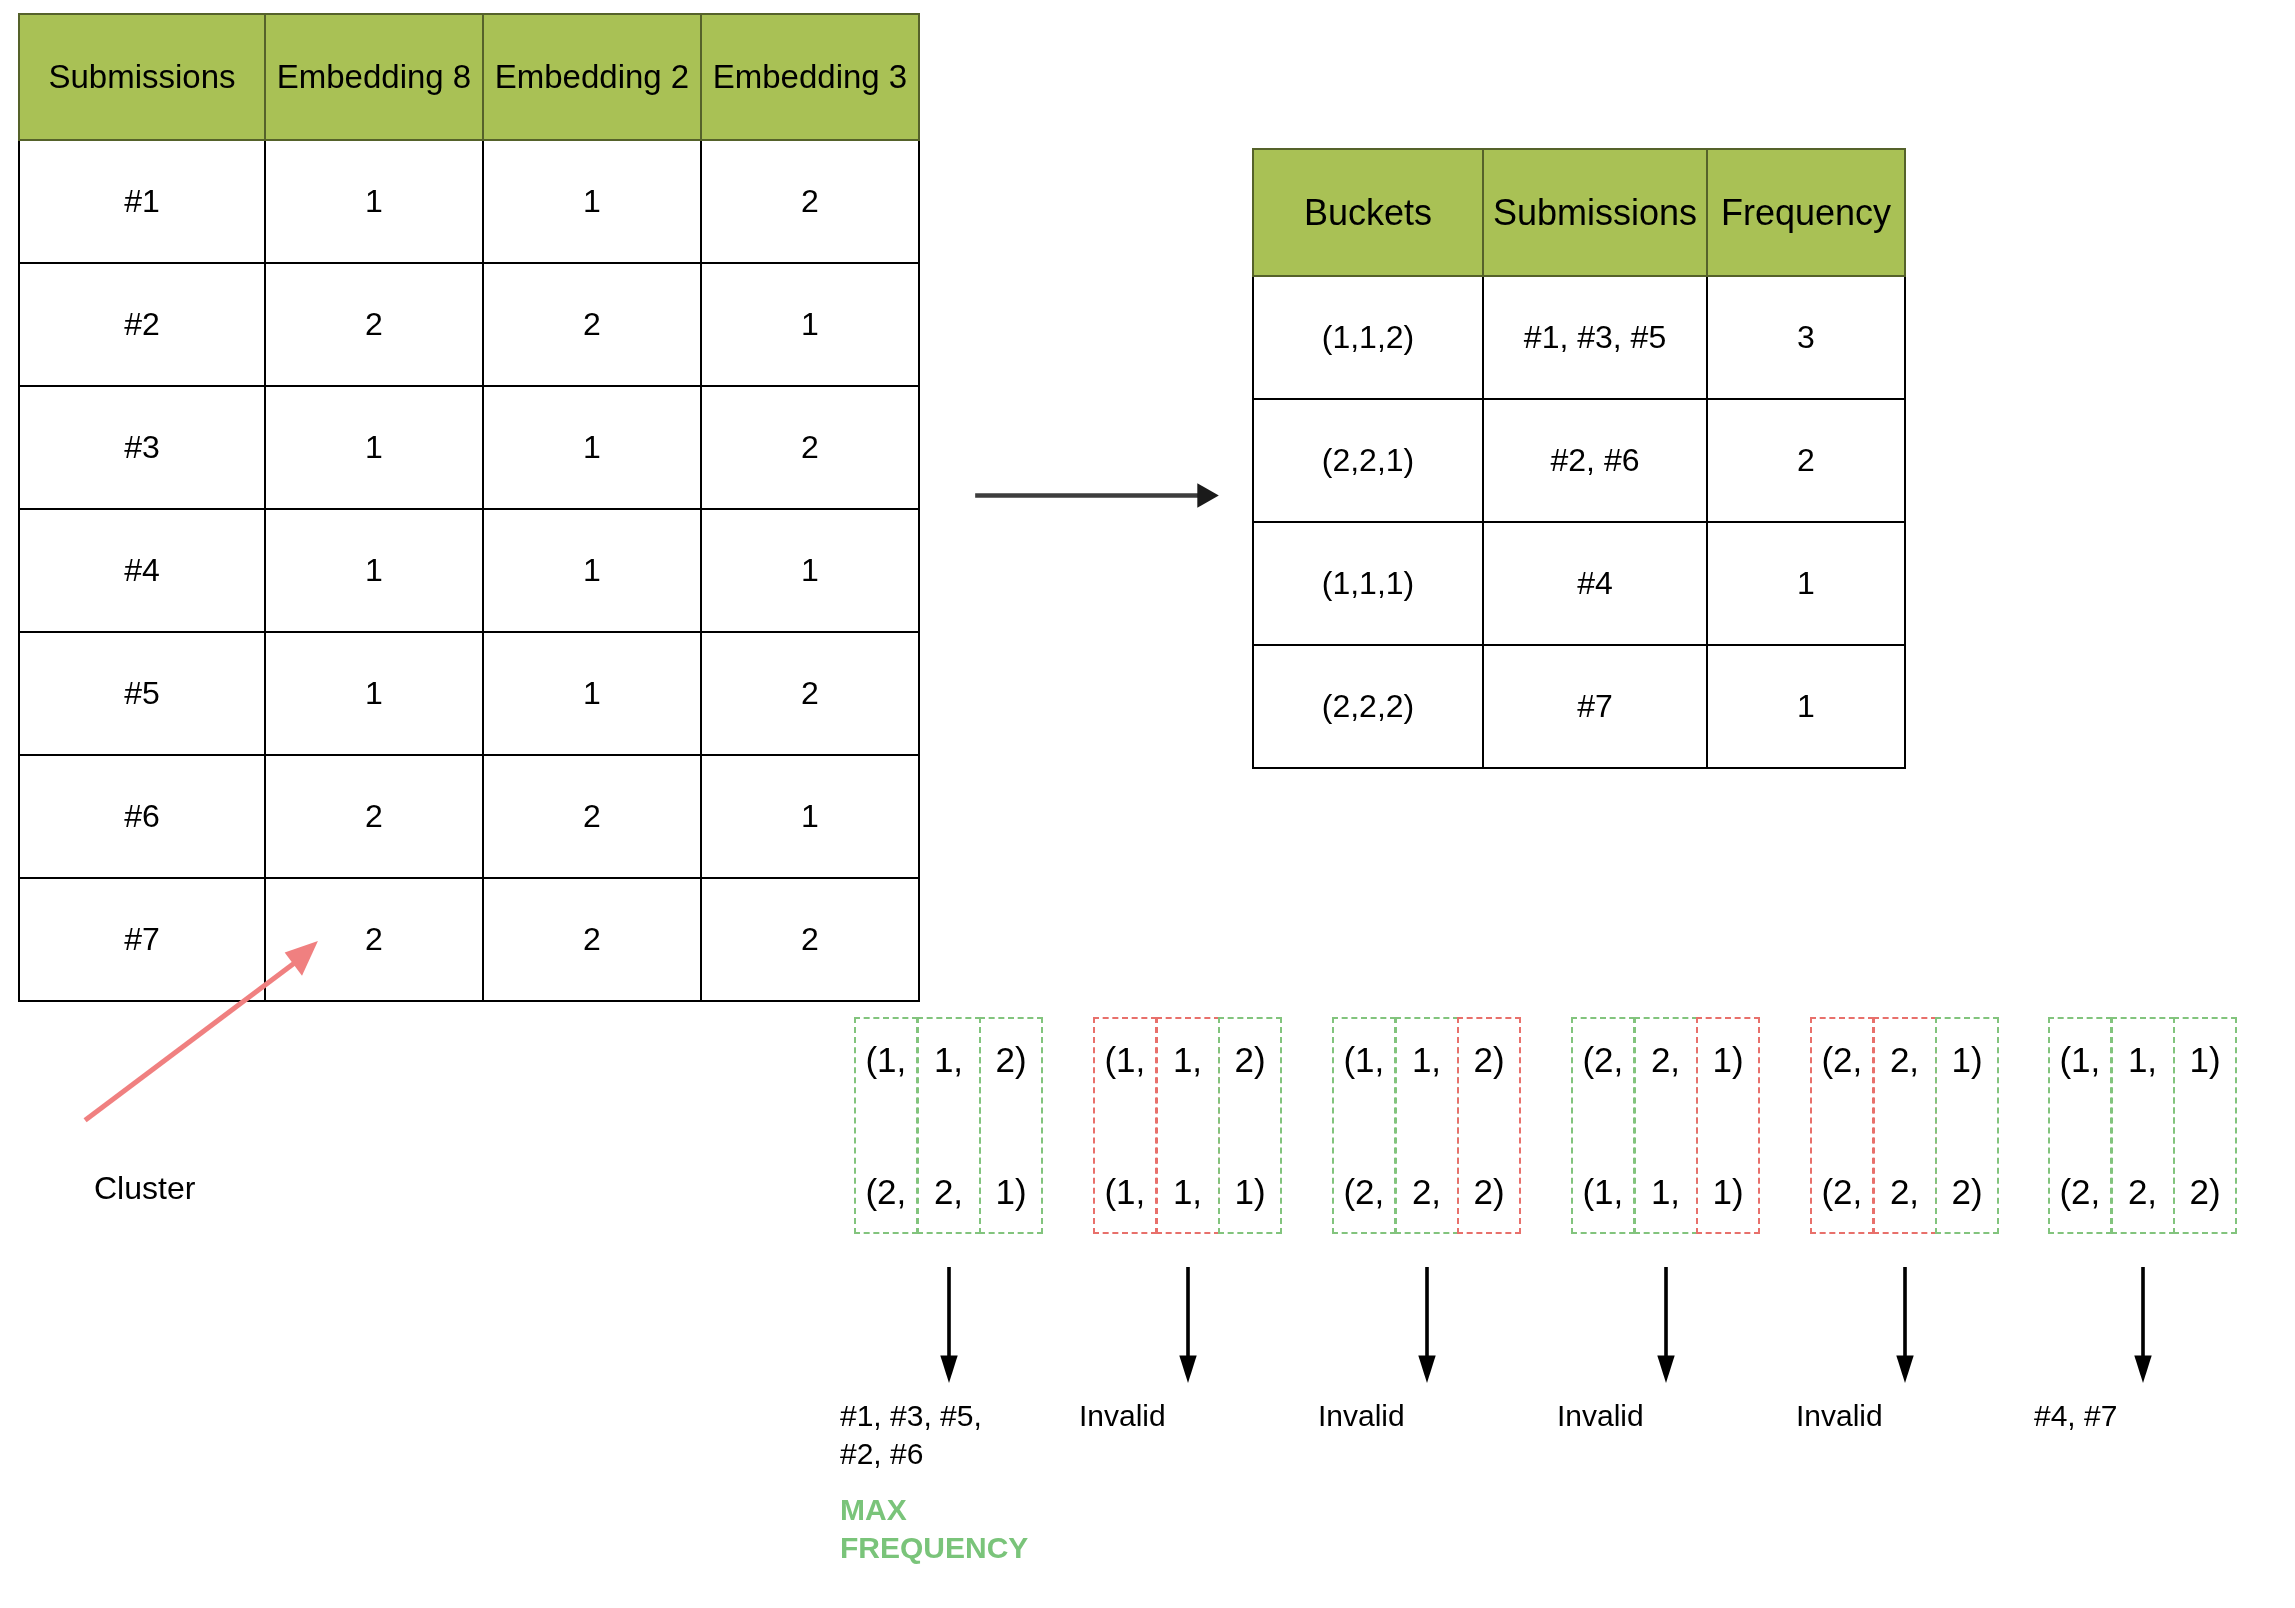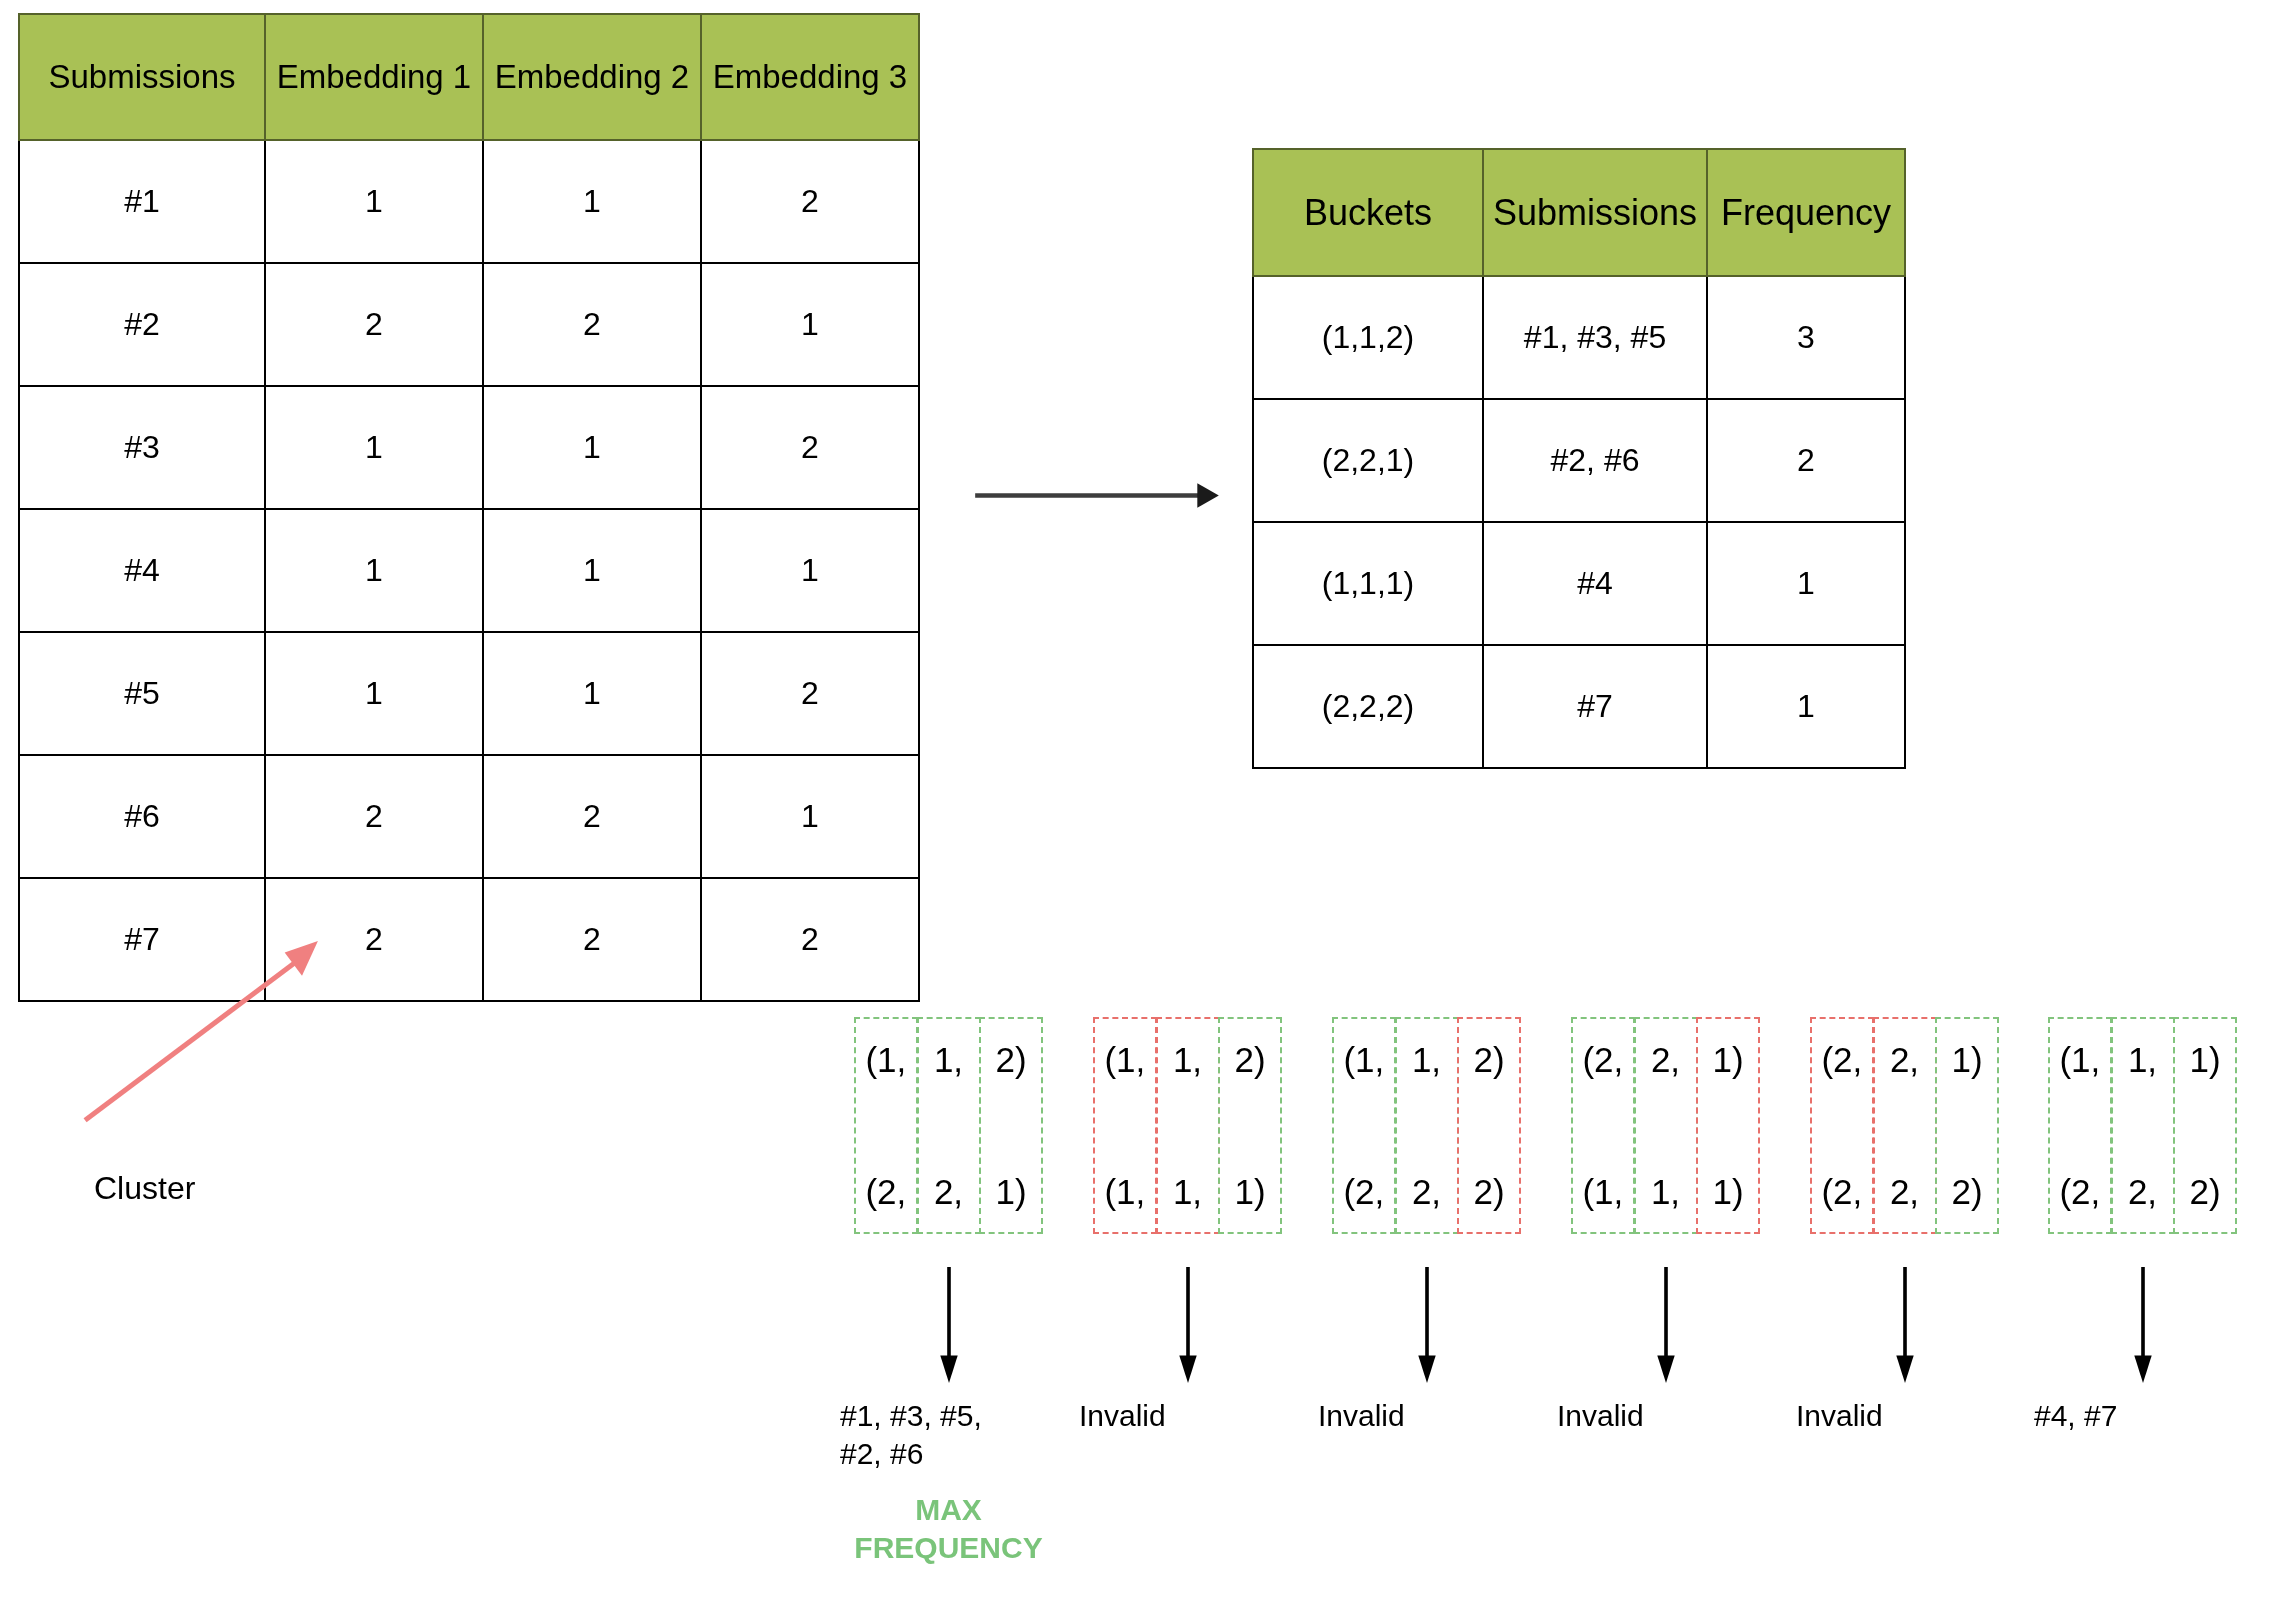--- a/index.html
+++ b/index.html
@@ -163,42 +163,42 @@
     text-align: left;
     font-size: 30px;
     line-height: 1.25;
     white-space: pre-line;
   }
   .pair-note {
     position: absolute;
     top: 474px;
     left: 0;
     width: 100%;
-    text-align: center;
+    text-align: left;
     font-size: 30px;
     font-weight: bold;
     line-height: 1.25;
     color: #7ac47a;
     white-space: pre-line;
   }
 </style>
 </head>
 <body>
 
 <table class="grid-table" id="embeddings-table">
   <colgroup>
     <col class="c-sub">
       <col class="c-emb">
       <col class="c-emb">
       <col class="c-emb">
   </colgroup>
   <thead>
     <tr>
       <th>Submissions</th>
-      <th>Embedding 1</th>
+      <th>Embedding 8</th>
       <th>Embedding 2</th>
       <th>Embedding 3</th>
     </tr>
   </thead>
   <tbody>
     <tr>
       <td>#1</td>
       <td>1</td>
       <td>1</td>
       <td>2</td>

